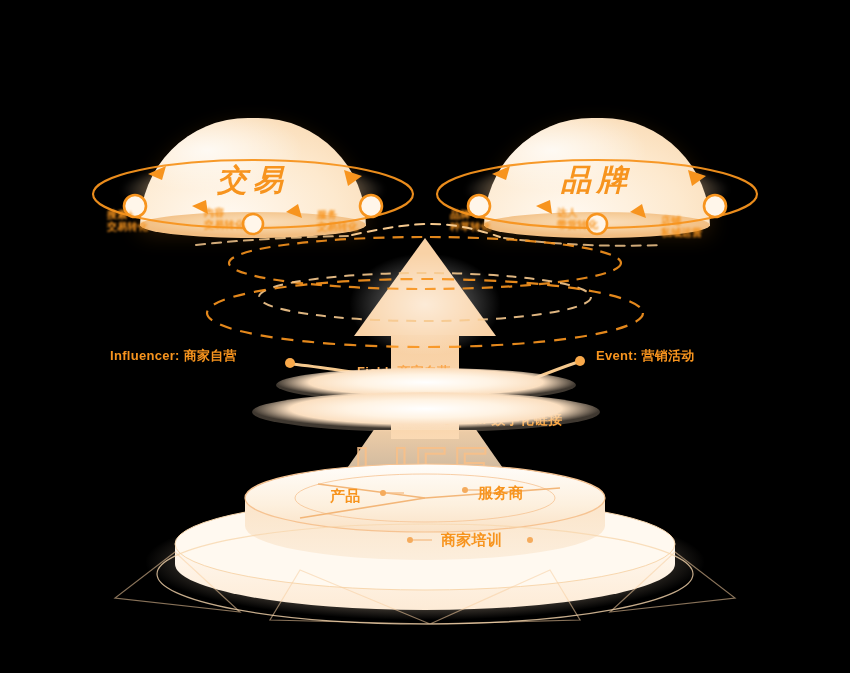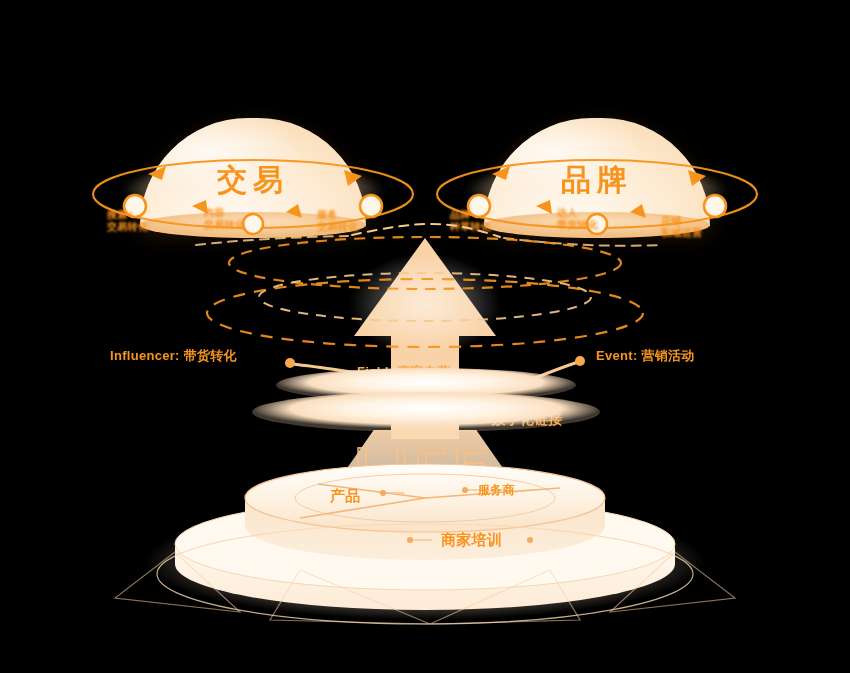--- a/index.html
+++ b/index.html
@@ -37,21 +37,21 @@
     position:absolute;left:52px;top:94px;width:226px;height:26px;border-radius:50%;
     background:radial-gradient(50% 50% at 50% 40%, #FBE0BE 0%, #F6CE9C 60%, #F2BE82 100%);
   }
   .halo{
     position:absolute;left:0;top:34px;width:330px;height:76px;border-radius:50%;
     background:radial-gradient(50% 50% at 50% 50%, rgba(255,255,255,.92) 0%, rgba(255,248,238,.72) 38%, rgba(253,228,198,.30) 62%, rgba(253,228,198,0) 80%);
     filter:blur(2.5px);
   }
   .planet-title{
     position:absolute;top:42px;left:0;width:330px;text-align:center;
-    color:#F7941E;font-size:30px;font-weight:bold;letter-spacing:6px;
+    color:#F7941E;font-size:30px;font-weight:bold;letter-spacing:6px;font-style:italic;
   }
   .ringsvg{position:absolute;left:0;top:0;overflow:visible;}
 
   
   .arrow-wrap{position:absolute;left:330px;top:238px;width:190px;height:300px;}
   .arrow-head{
     position:absolute;left:24px;top:0;width:0;height:0;
     border-left:71px solid transparent;border-right:71px solid transparent;
     border-bottom:98px solid #F9D2A6;
   }
@@ -162,21 +162,21 @@
     <div class="arrow-stem"></div>
     <div class="arrow-glow"></div>
   </div>
 
   <svg class="lyr" style="left:0;top:225px;" width="850" height="200">
     <ellipse cx="425" cy="38" rx="196" ry="26" fill="none" stroke="#F7941E" stroke-width="2.2" stroke-dasharray="11 8" opacity=".9"></ellipse>
     <ellipse cx="425" cy="72" rx="166" ry="24" fill="none" stroke="#F6C98E" stroke-width="2" stroke-dasharray="10 8" opacity=".9"></ellipse>
     <ellipse cx="425" cy="88" rx="218" ry="34" fill="none" stroke="#F7941E" stroke-width="2.2" stroke-dasharray="12 9" opacity=".92"></ellipse>
   </svg>
 
-  <div class="lbl blur1" style="left:110px;top:349px;font-size:13px;">Influencer: 带货转化</div>
+  <div class="lbl blur1" style="left:110px;top:349px;font-size:13px;">Influencer: 商家自营</div>
   <div class="lbl" style="left:357px;top:365px;font-size:13px;color:#F9A74E;">Field: 商家自营</div>
   <div class="lbl" style="left:452px;top:411px;font-size:14px;">Link: 数字化链接</div>
   <div class="lbl blur1" style="left:596px;top:349px;font-size:13px;">Event: 营销活动</div>
 
   <svg class="lyr" style="left:0;top:340px;" width="850" height="100">
     <path d="M292 24 C 330 28, 360 34, 400 38" fill="none" stroke="#F6C98E" stroke-width="3" stroke-linecap="round"></path>
     <circle cx="290" cy="23" r="5" fill="#F9A94B"></circle>
     <path d="M578 22 C 560 28, 545 34, 530 40" fill="none" stroke="#F6C98E" stroke-width="3" stroke-linecap="round"></path>
     <circle cx="580" cy="21" r="5" fill="#F9A94B"></circle>
     <circle cx="408" cy="41" r="5" fill="#F9A94B"></circle>
@@ -238,17 +238,17 @@
     <g opacity=".55" fill="none" stroke="#F7CFA2" stroke-width="1.2">
       <path d="M175 100 L115 146 L240 160 Z"></path>
       <path d="M675 100 L735 146 L610 160 Z"></path>
       <path d="M300 118 L270 168 L430 172 Z"></path>
       <path d="M550 118 L580 168 L430 172 Z"></path>
     </g>
     <ellipse cx="425" cy="122" rx="268" ry="50" fill="none" stroke="#F8D7AE" stroke-width="1.2" opacity=".8"></ellipse>
   </svg>
 
   <div class="lbl" style="left:330px;top:487px;font-size:15px;">产品</div>
-  <div class="lbl" style="left:478px;top:484px;font-size:12px;">服务商</div>
+  <div class="lbl" style="left:478px;top:484px;font-size:15px;">服务商</div>
   <div class="lbl" style="left:441px;top:531px;font-size:15px;">商家培训</div>
 
 
 </div>
 
 </body></html>

